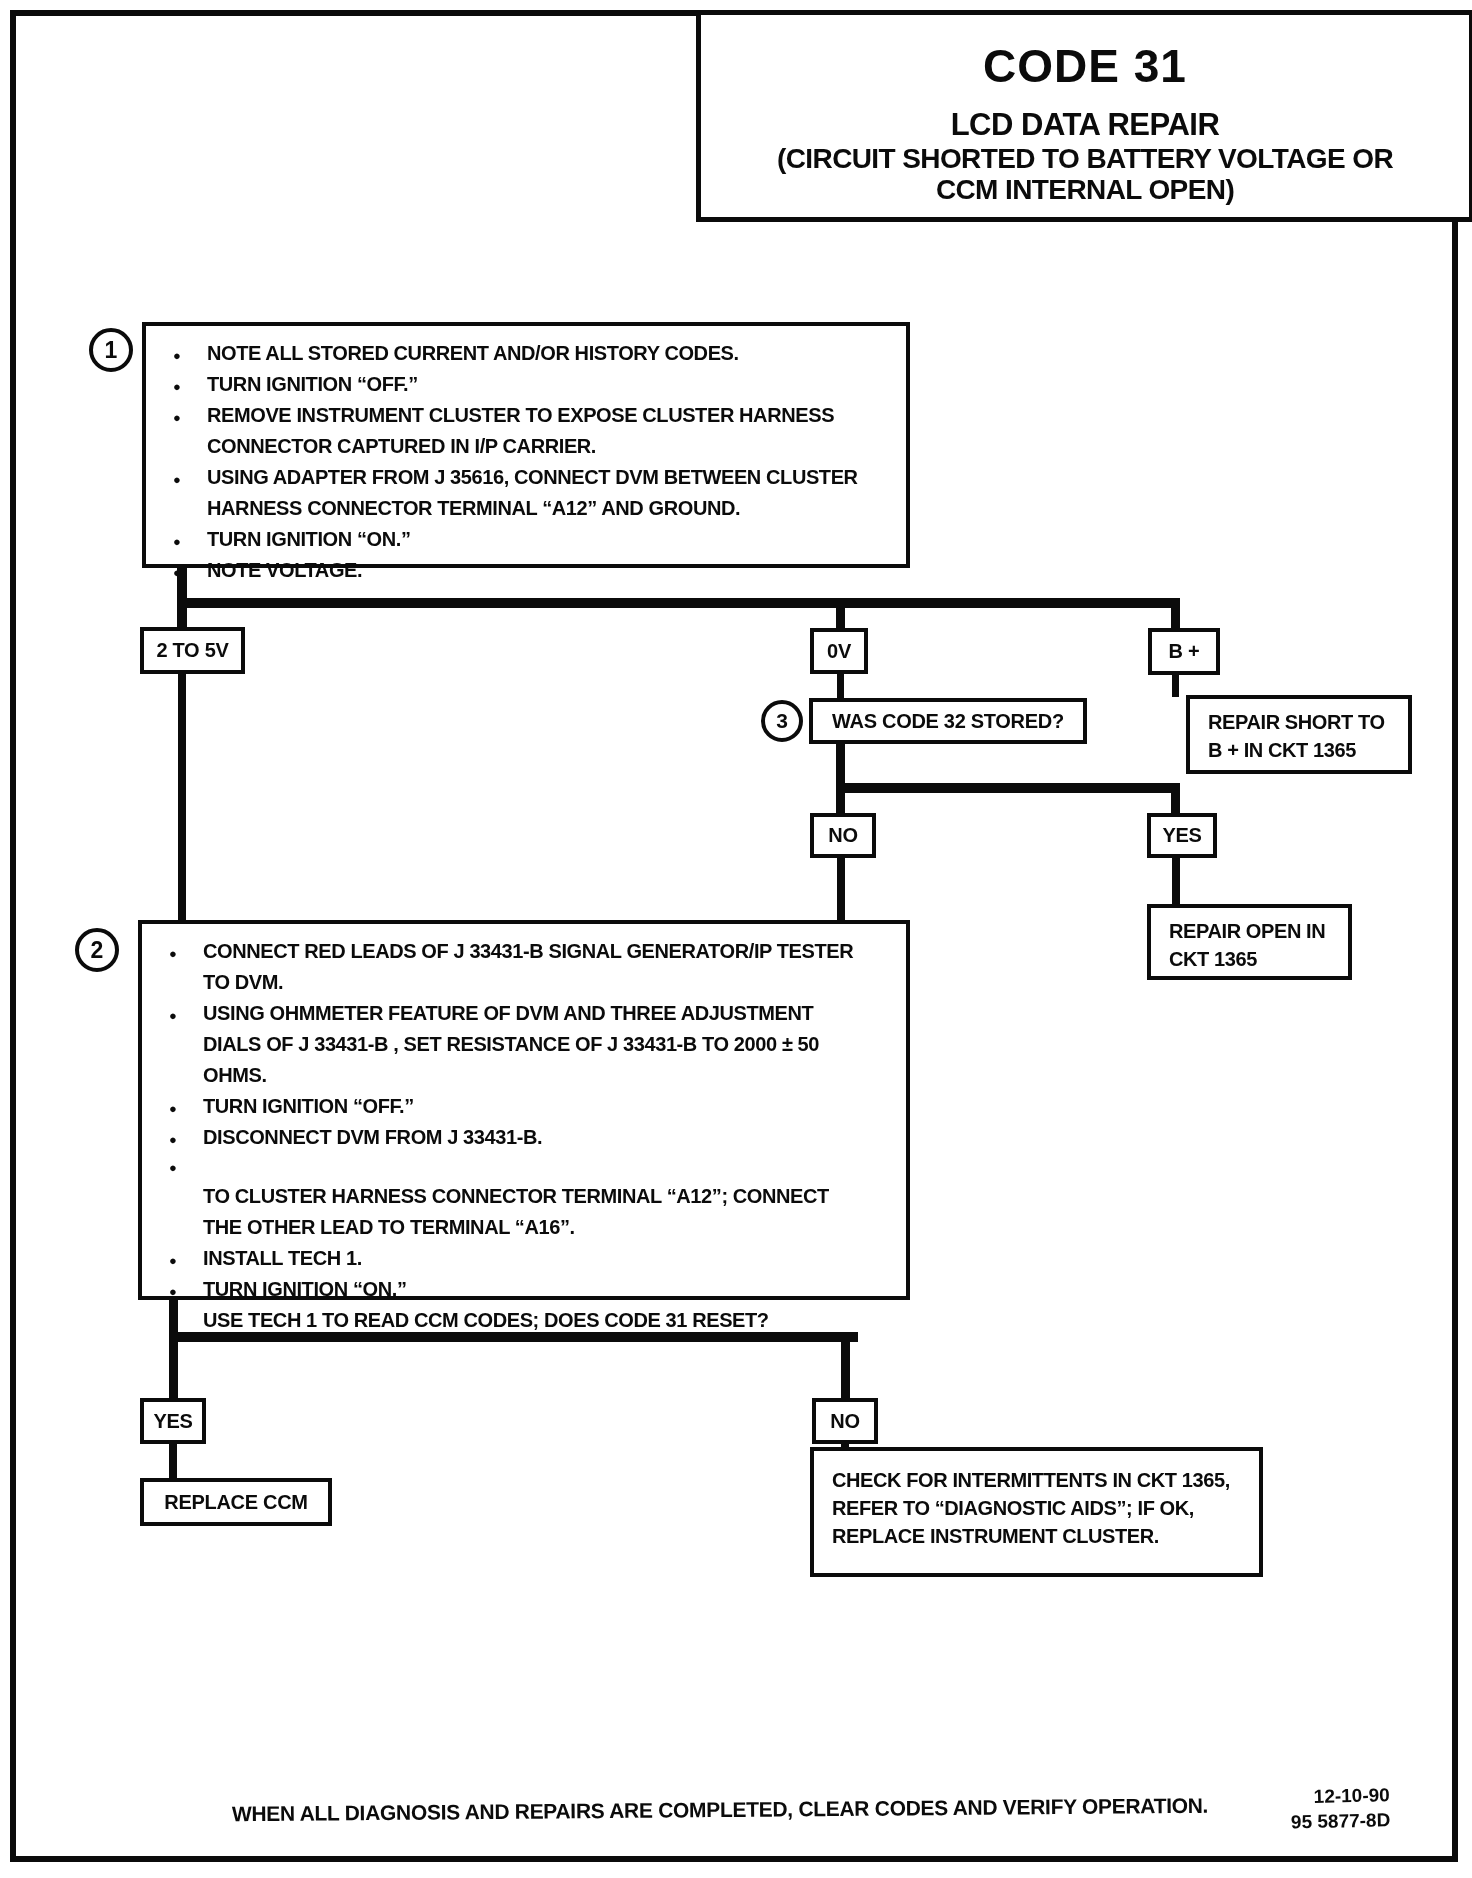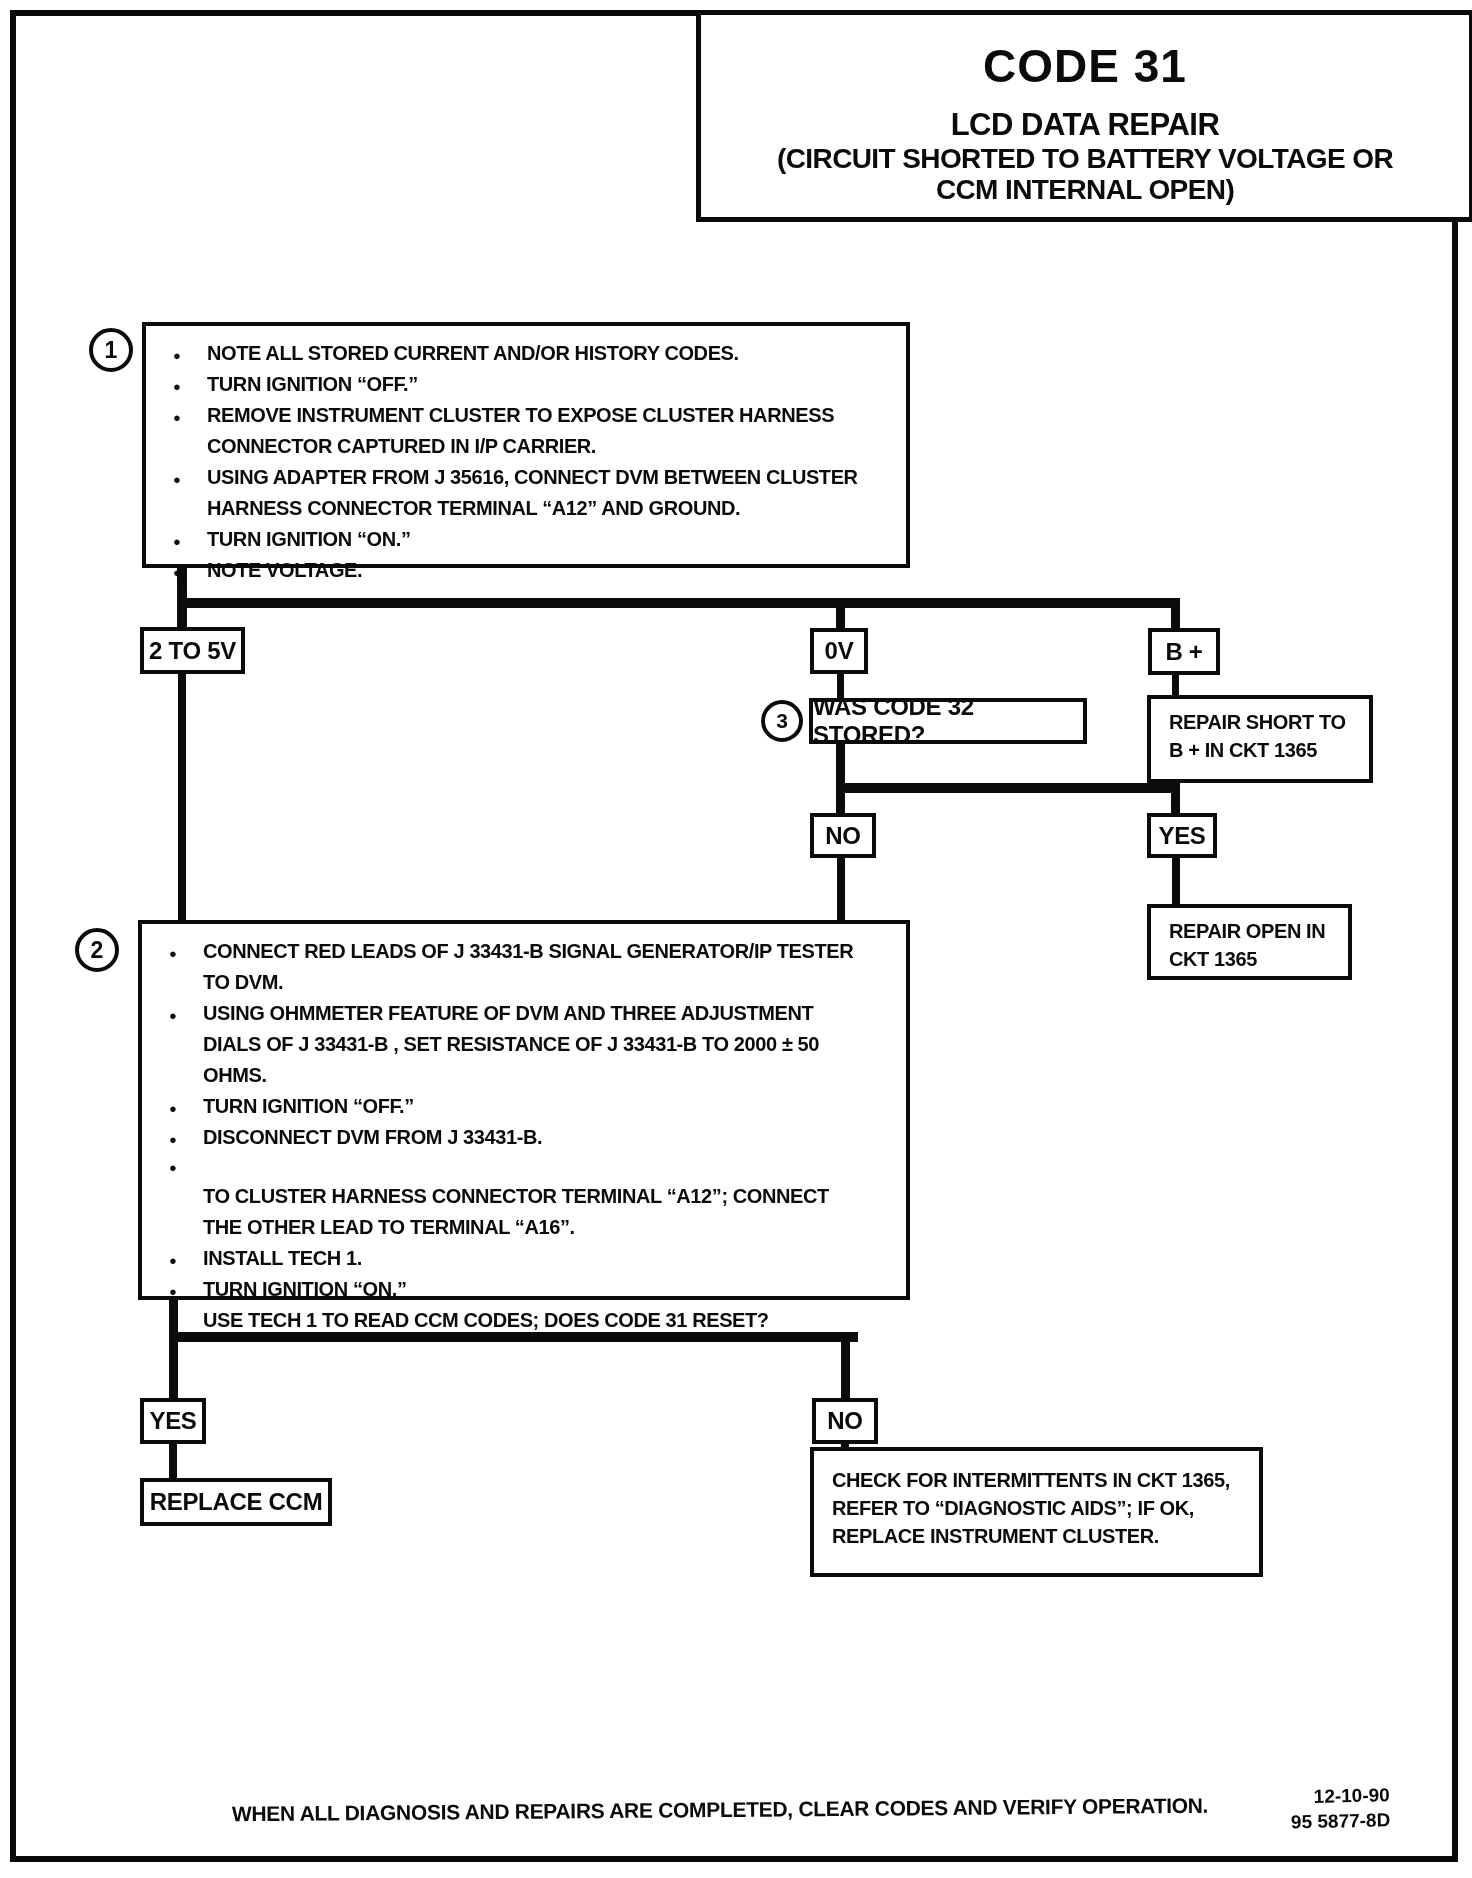--- a/index.html
+++ b/index.html
@@ -5,21 +5,21 @@
   html,body{margin:0;padding:0;background:#e8e8e4;}
   #page{position:relative;width:1472px;height:1878px;background:#ffffff;
         font-family:"Liberation Sans",sans-serif;font-weight:700;color:#0b0b0b;
         overflow:hidden;}
   
   .frame{position:absolute;left:10px;top:10px;width:1448px;height:1852px;
          border:6px solid #0b0b0b;box-sizing:border-box;}
   
   .fbox{position:absolute;border:4px solid #0b0b0b;background:#fff;box-sizing:border-box;}
   .lblbox{display:flex;align-items:center;justify-content:center;
-          font-size:24px;letter-spacing:-0.3px;}
+          font-size:20px;letter-spacing:-0.3px;}
   
   .ln{position:absolute;background:#0b0b0b;}
   
   .circ{position:absolute;width:44px;height:44px;border:4px solid #0b0b0b;border-radius:50%;
         background:#fff;box-sizing:border-box;display:flex;align-items:center;justify-content:center;
         font-size:23px;}
   
   #titlebox{left:696px;top:10px;width:778px;height:212px;border-width:5px;z-index:3;
             text-align:center;padding-top:24px;}
   #title-code{font-size:46px;letter-spacing:1px;}
@@ -91,21 +91,21 @@
   <div class="ln" style="left:177px;top:566px;width:10px;height:62px;"></div>
   <div class="ln" style="left:177px;top:598px;width:1003px;height:10px;"></div>
   <div class="ln" style="left:836px;top:604px;width:9px;height:26px;"></div>
   <div class="ln" style="left:1171px;top:604px;width:9px;height:26px;"></div>
 
   <div class="fbox lblbox" style="left:140px;top:627px;width:105px;height:47px;">2 TO 5V</div>
   <div class="fbox lblbox" style="left:810px;top:628px;width:58px;height:46px;">0V</div>
   <div class="fbox lblbox" style="left:1148px;top:628px;width:72px;height:47px;">B +</div>
 
   <div class="ln" style="left:1172px;top:673px;width:7px;height:24px;"></div>
-  <div class="fbox action" style="left:1147px;top:695px;width:226px;height:88px;text-align:center;">
+  <div class="fbox action" style="left:1186px;top:695px;width:226px;height:79px;text-align:center;">
       <div class="bl">REPAIR SHORT TO</div>
       <div class="bl">B +  IN CKT 1365</div>
     </div>
 
   <div class="ln" style="left:837px;top:672px;width:7px;height:28px;"></div>
   <div class="circ" style="left:761px;top:700px;width:42px;height:42px;font-size:21px;">3</div>
   <div class="fbox lblbox" style="left:809px;top:698px;width:278px;height:46px;">WAS CODE 32 STORED?</div>
 
   <div class="ln" style="left:836px;top:742px;width:9px;height:73px;"></div>
   <div class="ln" style="left:836px;top:783px;width:344px;height:10px;"></div>

